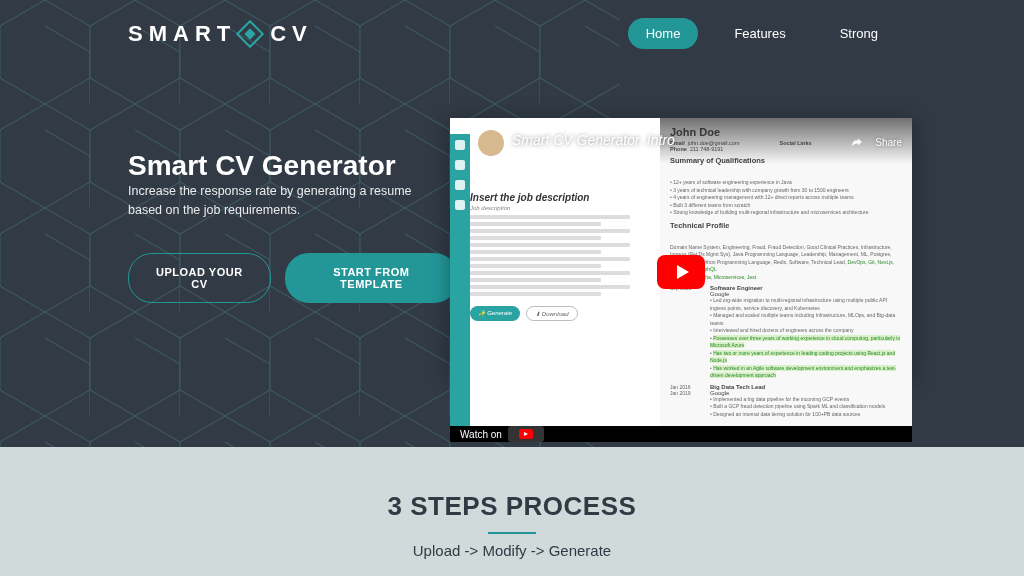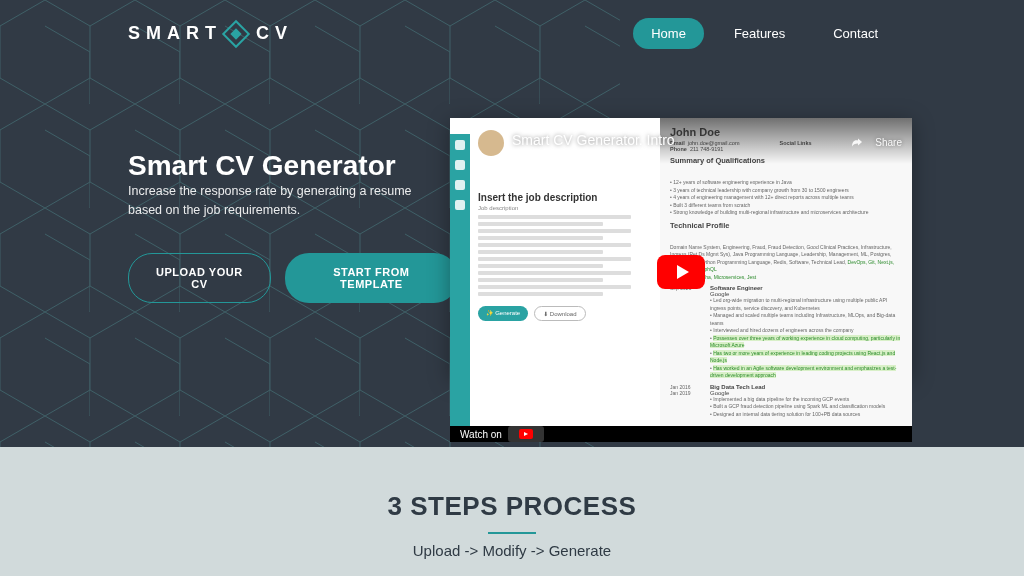--- a/index.html
+++ b/index.html
@@ -3,40 +3,40 @@
 <meta charset="utf-8">
 <style>
   * { margin: 0; padding: 0; box-sizing: border-box; }
   body { font-family: -apple-system, BlinkMacSystemFont, "Segoe UI", Helvetica, Arial, sans-serif; background:#313a45; overflow:hidden; }
   .page { width:1024px; height:576px; position:relative; overflow:hidden; }
 
   
   .hero { position:relative; height:447px; background:#313a45; overflow:hidden; }
   .hexbg { position:absolute; inset:0; opacity:.35; }
   .header { position:absolute; top:18px; left:0; right:0; display:flex; align-items:center; justify-content:space-between; padding:0 128px; }
-  .logo { display:flex; align-items:center; letter-spacing:6px; color:#fff; font-weight:600; font-size:18px; }
+  .logo { display:flex; align-items:center; letter-spacing:6px; color:#fff; font-weight:600; font-size:22px; }
   .logo .diamond { width:20px; height:20px; border:2px solid #2aa3a3; transform:rotate(45deg); margin:0 10px 0 4px; position:relative; }
   .logo .diamond::after{content:''; position:absolute; inset:4px; background:#2aa3a3; }
-  .nav { display:flex; align-items:center; gap:12px; }
+  .nav { display:flex; align-items:center; gap:18px; }
   .nav a { color:#fff; text-decoration:none; font-size:13px; padding:8px 18px; border-radius:18px; }
   .nav a.active { background:#239798; }
 
   .hero-inner { position:absolute; top:150px; left:128px; right:128px; display:flex; }
   .hero-left { width:330px; color:#fff; }
   .hero-left h1 { font-size:28px; font-weight:700; }
   .hero-left p { font-size:12.5px; opacity:.9; line-height:1.55; margin-bottom:32px; max-width:300px; }
   .cta-row { display:flex; gap:14px; }
   .btn { font-size:11px; font-weight:600; letter-spacing:.5px; color:#fff; padding:12px 22px; border-radius:24px; cursor:pointer; border:none; }
   .btn.solid { background:#239798; }
   .btn.outline { background:transparent; border:1px solid #239798; }
 
   
   .video { position:absolute; top:118px; right:112px; width:462px; height:259px; background:#f4f4f4; box-shadow:0 4px 20px rgba(0,0,0,.35); display:flex; flex-direction:column; }
   .video-body { flex:1; display:flex; position:relative; }
-  .vb-left { width:210px; background:#fff; padding:10px 8px 10px 28px; position:relative; }
+  .vb-left { width:210px; background:#fff; padding:10px 8px 10px 20px; position:relative;font-style:italic; }
   .vb-sidebar { position:absolute; left:0; top:16px; bottom:0; width:20px; background:#2aa3a3; border-radius:0 0 0 0; display:flex; flex-direction:column; align-items:center; gap:10px; padding-top:6px;}
   .vb-sidebar span{width:10px;height:10px;border-radius:2px;background:#fff; opacity:.85;}
   .vb-avatar{position:absolute; left:28px; top:12px; width:26px;height:26px;border-radius:50%; background:#d6b98f;}
   .vb-title{position:absolute; left:62px; top:14px; color:#fff; font-size:14px; font-weight:500; text-shadow:0 0 4px rgba(0,0,0,.5); white-space:nowrap;}
   .vb-head{margin-top:64px; font-size:10px; font-weight:700; color:#333;}
   .vb-sub{font-size:6px;color:#888; margin:2px 0 4px;}
   .vb-lines div{height:4px; background:#ddd; margin:3px 0; border-radius:1px;}
   .vb-lines div:nth-child(odd){width:88%;} .vb-lines div:nth-child(even){width:72%;}
   .vb-chips{display:flex; gap:6px; margin-top:10px;}
   .chip{font-size:6px; padding:3px 8px; border-radius:10px;}
@@ -87,21 +87,21 @@
 
     <div class="header">
       <div class="logo">
         <span>SMART</span>
         <span class="diamond"></span>
         <span>CV</span>
       </div>
       <nav class="nav">
         <a class="active">Home</a>
         <a>Features</a>
-        <a>Contact</a>
+        <a>Strong</a>
       </nav>
     </div>
 
     <div class="hero-inner">
       <div class="hero-left">
         <h1>Smart CV Generator</h1>
         <p>Increase the response rate by generating a resume based on the job requirements.</p>
         <div class="cta-row">
           <button class="btn outline">UPLOAD YOUR CV</button>
           <button class="btn solid">START FROM TEMPLATE</button>

